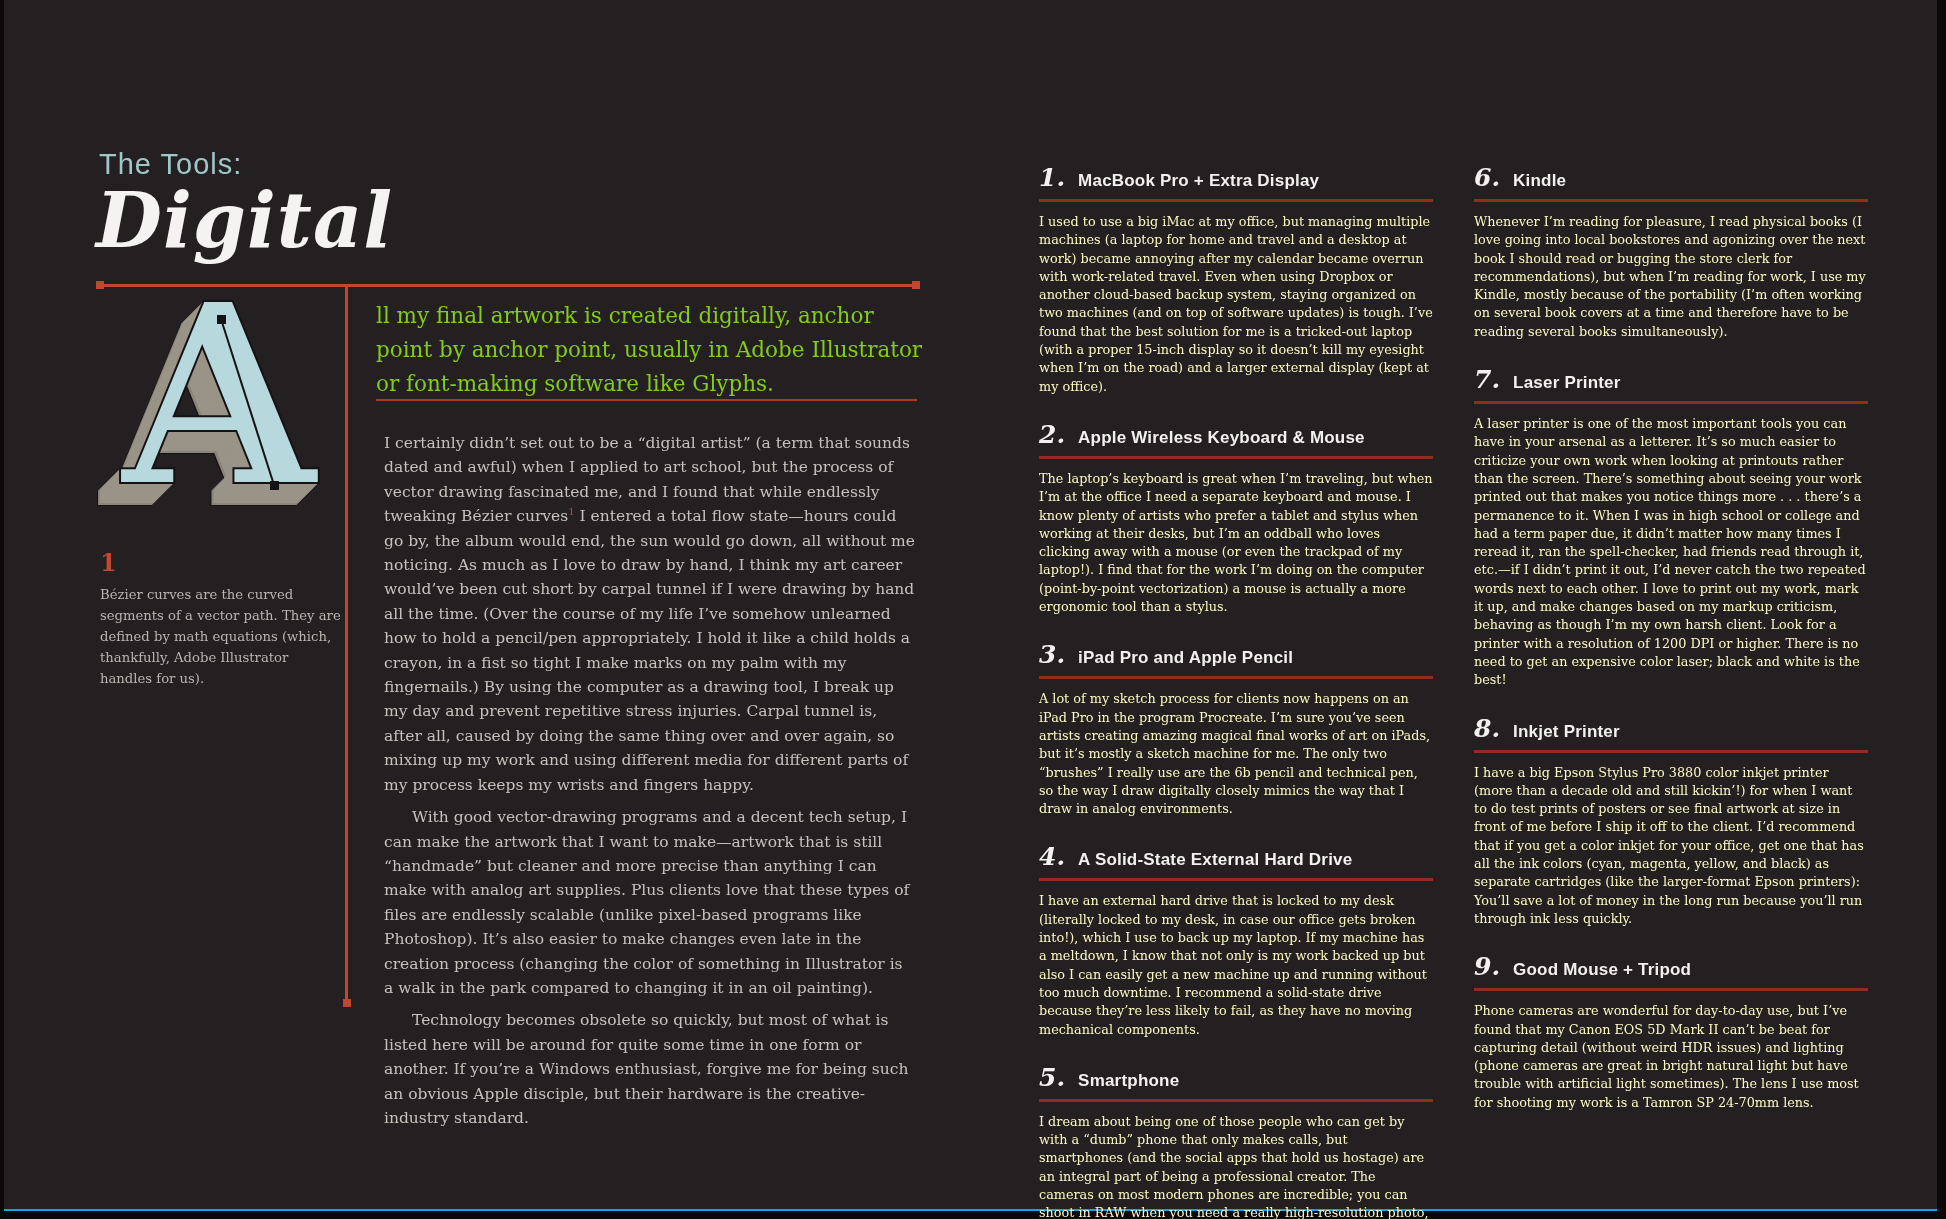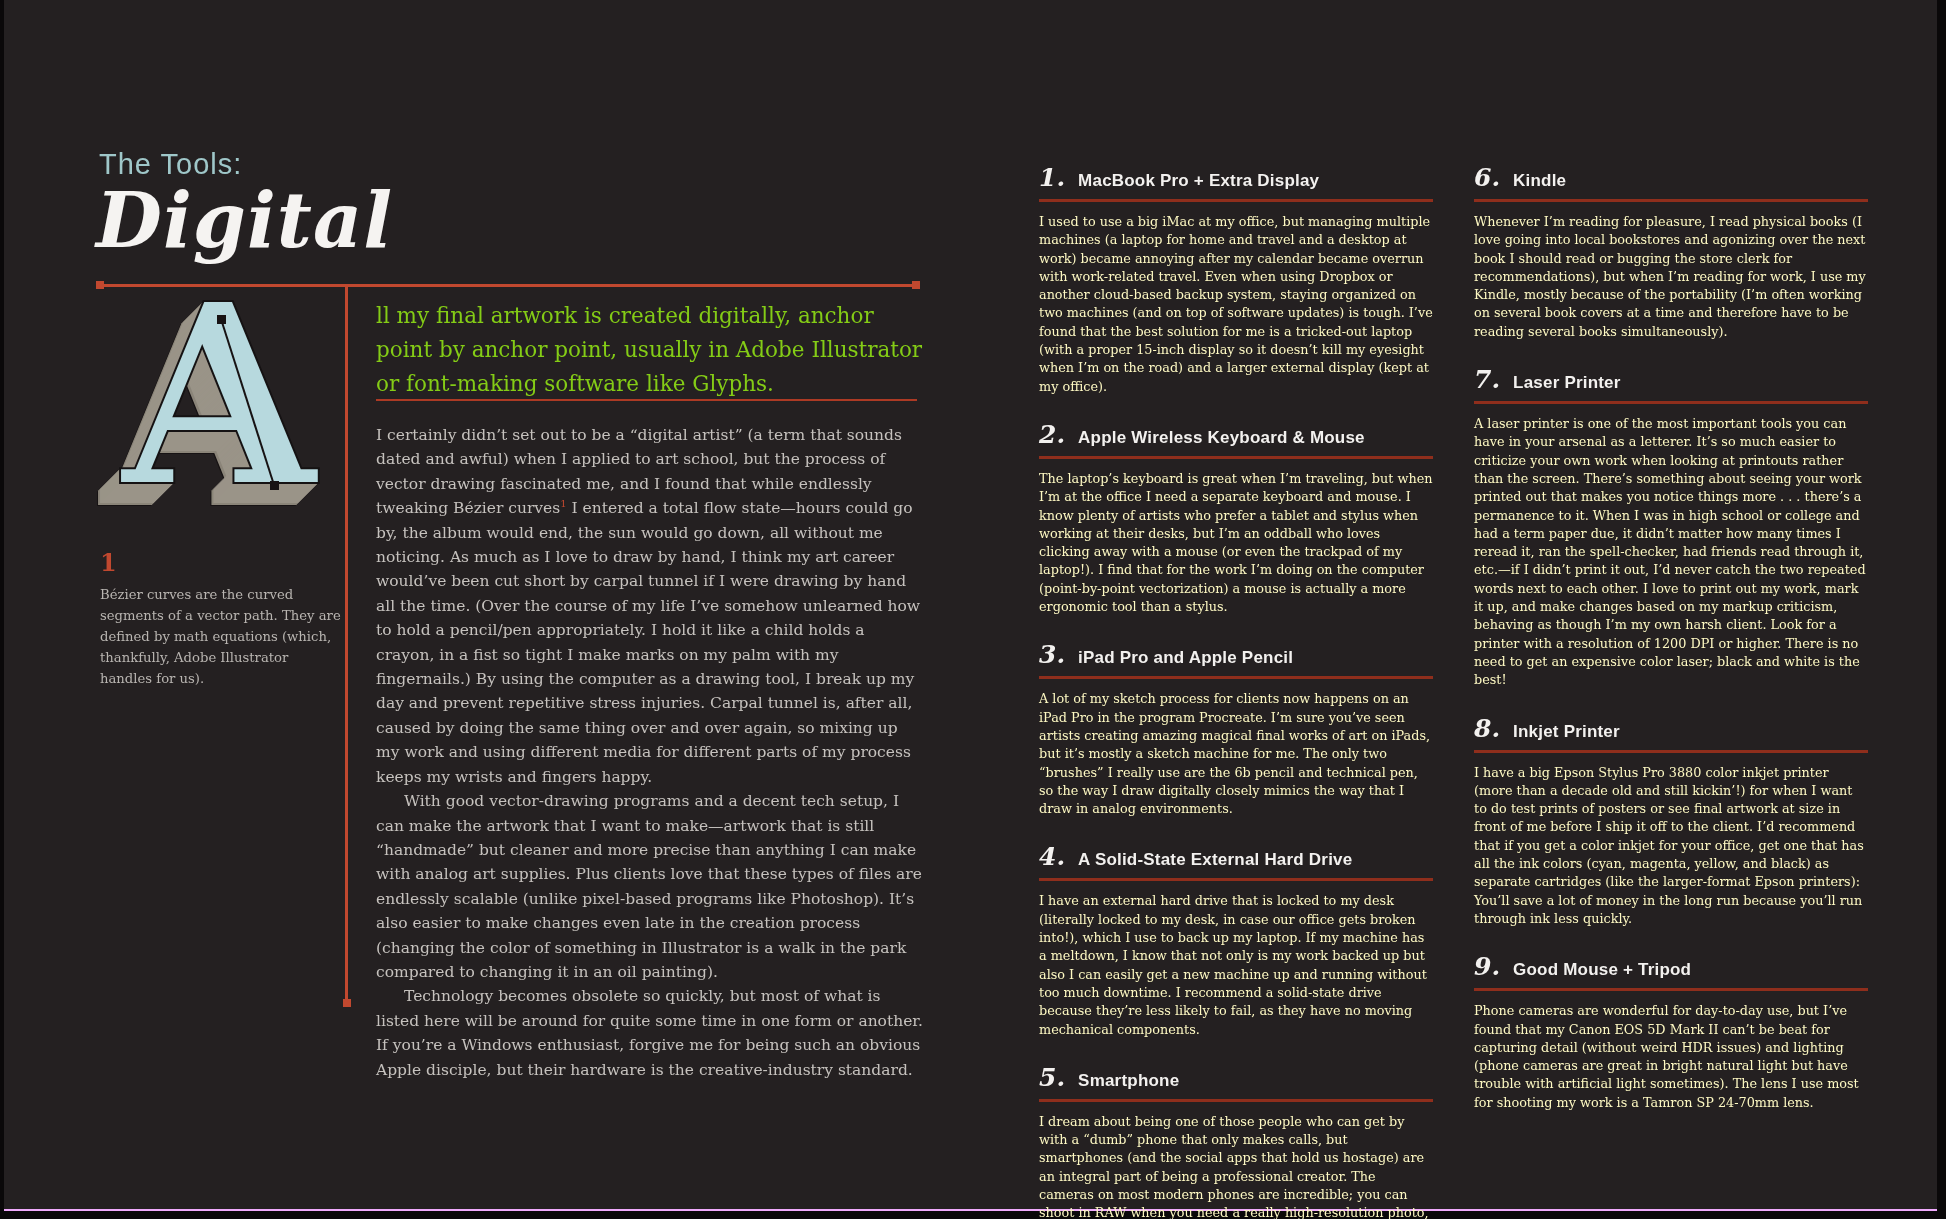--- a/index.html
+++ b/index.html
@@ -1,19 +1,19 @@
 <!DOCTYPE html>
 <html><head>
 <meta charset="utf-8">
 <style>
   html,body{margin:0;padding:0;background:#0a0809;}
   .stage{position:relative;width:1946px;height:1219px;background:#0a0809;overflow:hidden;
          font-family:"DejaVu Serif",serif;}
   .page{position:absolute;left:4px;top:0;right:9px;bottom:8px;background:#242021;
-        border-bottom:2px solid #f0abfc;}
+        border-bottom:2px solid #0ea5e9;}
   
   .kicker{position:absolute;left:95px;top:148px;font-family:"Liberation Sans",sans-serif;
           font-size:29px;font-weight:500;letter-spacing:1px;color:#9fc7c9;}
   .script-title{position:absolute;left:92px;top:176px;font-family:"DejaVu Serif",serif;
           font-style:italic;font-weight:700;font-size:76px;color:#f5f3f1;letter-spacing:1px;}
   .rule-h-top{position:absolute;left:95px;top:284px;width:818px;height:3px;background:#c1482f;}
   .rule-v-left{position:absolute;left:341px;top:284px;width:3px;height:718px;background:#c1482f;}
   .dot{position:absolute;width:8px;height:8px;background:#c1482f;}
   .dot-a{left:92px;top:281px;}
   .dot-b{left:908px;top:281px;}
@@ -30,21 +30,21 @@
              -21px 21px 0 #8b8579,-22px 22px 0 #8b8579,-23px 23px 0 #171314;}
   .anchor-path{position:absolute;left:0;top:0;pointer-events:none;}
   .fn-num{position:absolute;left:96px;top:548px;font-size:24px;font-weight:700;color:#c1482f;}
   .fn-text{position:absolute;left:96px;top:584px;width:242px;font-size:13.2px;
            line-height:21px;color:#b9b5b1;}
   .intro{position:absolute;left:372px;top:299px;width:556px;font-size:21.5px;
          line-height:34px;color:#84cc16;}
   .rule-h-mid{position:absolute;left:372px;top:399px;width:541px;height:2px;background:#ad3a24;}
   .article{position:absolute;left:372px;top:423px;width:548px;font-size:15.5px;
            line-height:24.4px;color:#c6c2be;}
-  .article p{margin:0;}
+  .article p{margin:8px;}
   .article p.indent{text-indent:28px;}
   .sup-red{color:#c1482f;font-size:10px;vertical-align:super;line-height:0;}
   
   .col{position:absolute;top:163px;width:394px;}
   #col-a{left:1035px;}
   #col-b{left:1470px;}
   .tool{margin-bottom:24px;}
   .tool-head{display:flex;align-items:baseline;gap:13px;}
   .tool-num{font-family:"DejaVu Serif",serif;font-style:italic;font-weight:700;
             font-size:25px;color:#f3f1ef;}

